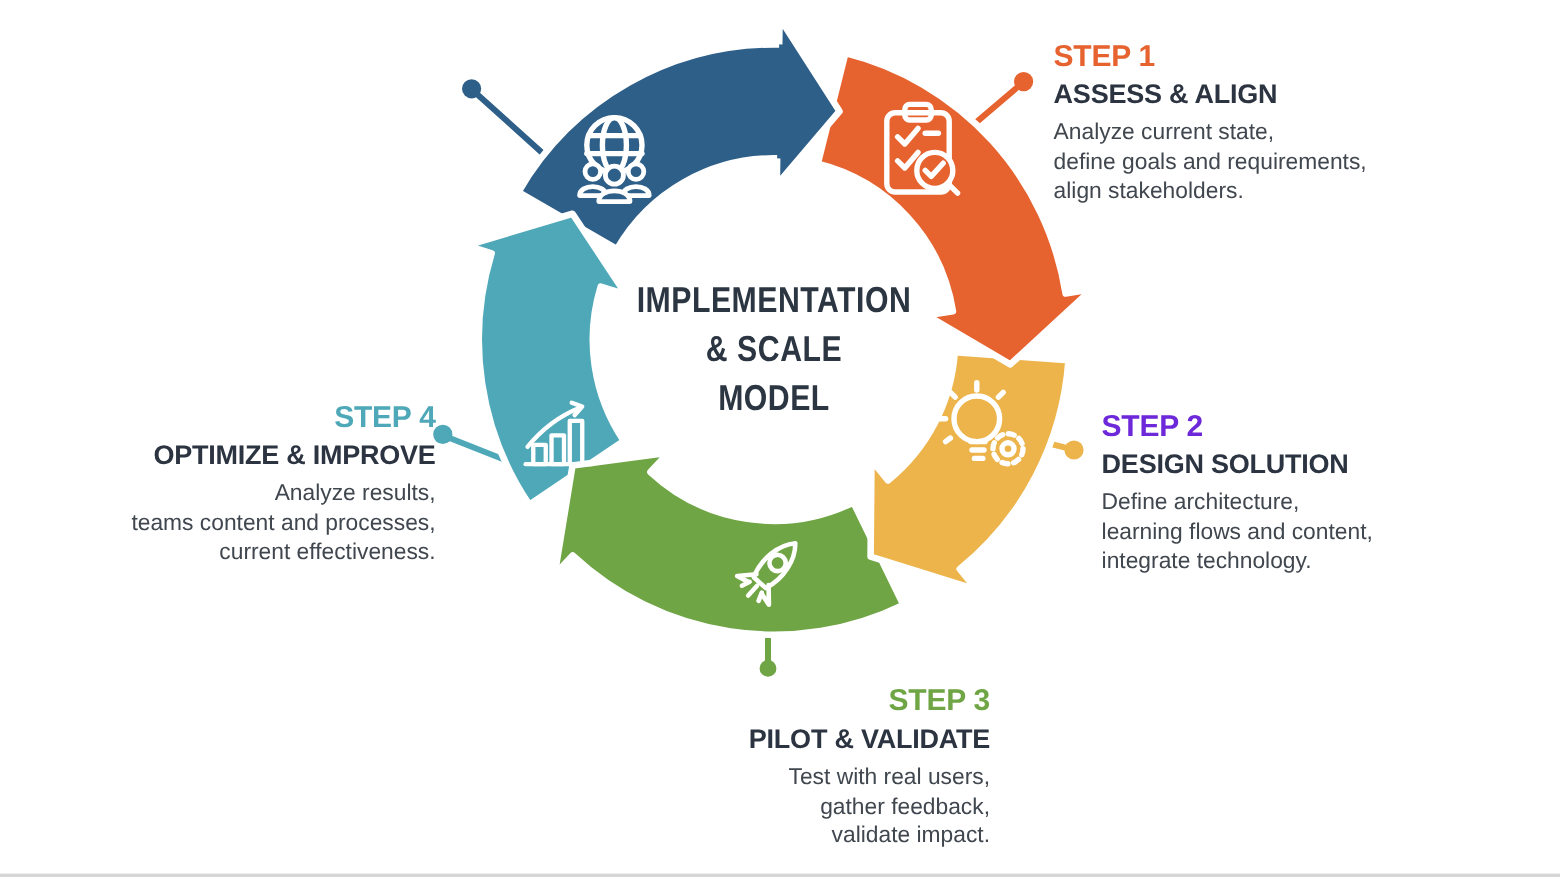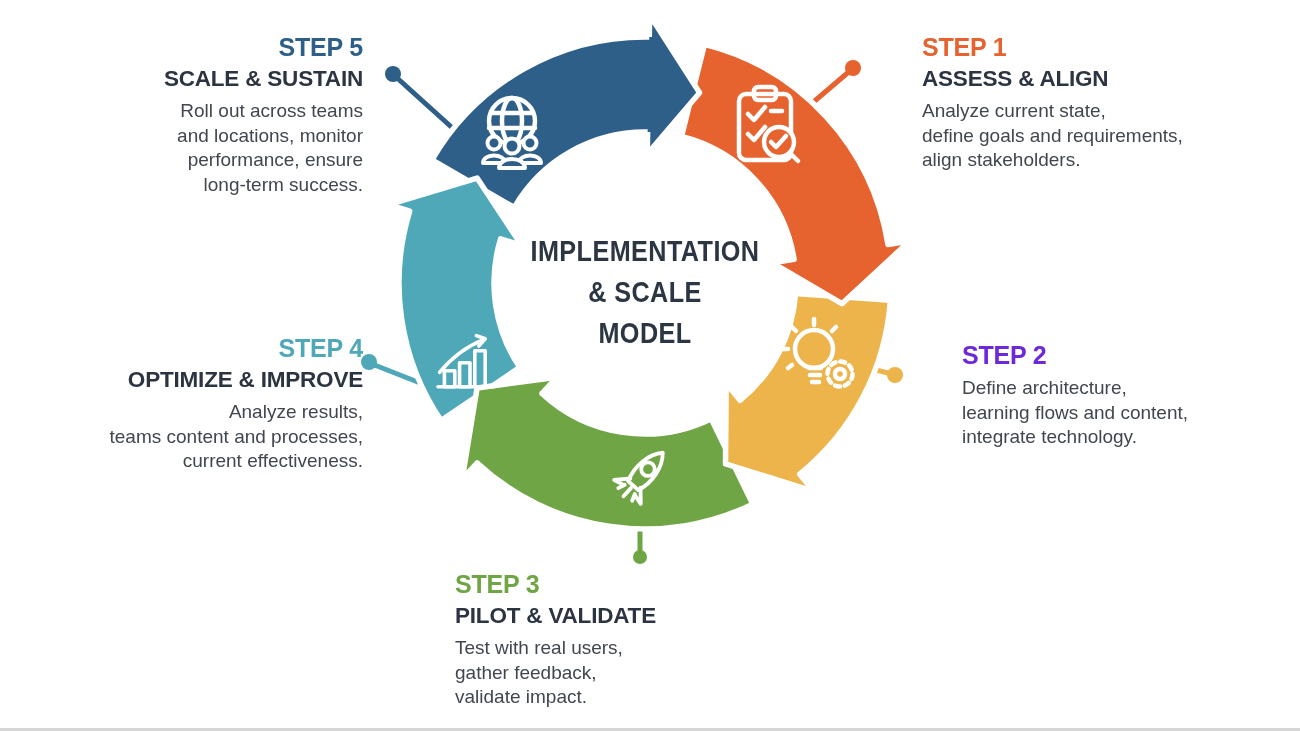--- a/index.html
+++ b/index.html
@@ -3,22 +3,22 @@
 <meta charset="utf-8">
 <style>
   html,body{margin:0;padding:0;background:#ffffff;}
   .stage{
     position:relative;width:1300px;height:731px;background:#ffffff;overflow:hidden;
     font-family:"Liberation Sans","DejaVu Sans",sans-serif;
   }
   #diagram-svg{position:absolute;left:0;top:0;}
   .step{position:absolute;}
   .align-right{text-align:right;}
-  .align-left{text-align:left;margin-left:44px;}
-  .align-center{text-align:left;}
+  .align-left{text-align:left;}
+  .align-center{text-align:right;}
   .step-label{font-size:25px;font-weight:700;line-height:28px;letter-spacing:-0.2px;}
   .step-heading{font-size:22.5px;font-weight:700;line-height:27px;margin-top:4px;
     color:#2B3440;letter-spacing:-0.2px;}
   .step-desc{font-size:19px;line-height:24.5px;margin-top:7px;color:#41474F;}
   #step1{left:878px;top:33px;width:340px;}
   #step2{left:918px;top:341px;width:340px;}
   #step3{left:455px;top:570px;width:370px;}
   #step4{left:23px;top:334px;width:340px;}
   #step5{left:23px;top:33px;width:340px;}
   .center-title{
@@ -121,30 +121,20 @@
       </g>
       <g>
         <use transform="translate(715.0,78.0) scale(1)" href="#def-clipboard-check-icon" xlink:href="#def-clipboard-check-icon" style="--icon-bg: #E6622E;"></use>
         <use transform="translate(771.0,308.0) scale(1)" href="#def-bulb-gear-icon" xlink:href="#def-bulb-gear-icon" style="--icon-bg: #ECB44A;"></use>
         <use transform="translate(597.5,435.5) scale(0.85)" href="#def-rocket-icon" xlink:href="#def-rocket-icon" style="--icon-bg: #6FA544;"></use>
         <use transform="translate(426.0,322.0) scale(0.8)" href="#def-growth-chart-icon" xlink:href="#def-growth-chart-icon" style="--icon-bg: #4EA8B8;"></use>
         <use transform="translate(462.0,86.0) scale(1)" href="#def-global-team-icon" xlink:href="#def-global-team-icon" style="--icon-bg: #2E5F88;"></use>
       </g>
     </svg>
 
-  <div class="step align-right" id="step5">
-    <div class="step-label" style="color: rgb(46, 95, 136);">STEP 5</div>
-    <div class="step-heading">SCALE &amp; SUSTAIN</div>
-    <div class="step-desc">
-      <div>Roll out across teams</div>
-      <div>and locations, monitor</div>
-      <div>performance, ensure</div>
-      <div>long-term success.</div>
-    </div>
-  </div>
 
   <div class="step align-left" id="step1">
     <div class="step-label" style="color: rgb(230, 98, 46);">STEP 1</div>
     <div class="step-heading">ASSESS &amp; ALIGN</div>
     <div class="step-desc">
       <div>Analyze current state,</div>
       <div>define goals and requirements,</div>
       <div>align stakeholders.</div>
     </div>
   </div>
@@ -154,20 +144,21 @@
     <div class="step-heading">OPTIMIZE &amp; IMPROVE</div>
     <div class="step-desc">
       <div>Analyze results,</div>
       <div>teams content and processes,</div>
       <div>current effectiveness.</div>
     </div>
   </div>
 
   <div class="step align-left" id="step2">
     <div class="step-label" style="color: #6d28d9;">STEP 2</div>
+    <div class="step-heading">DESIGN SOLUTION</div>
     <div class="step-desc">
       <div>Define architecture,</div>
       <div>learning flows and content,</div>
       <div>integrate technology.</div>
     </div>
   </div>
 
   <div class="step align-center" id="step3">
     <div class="step-label" style="color: rgb(111, 165, 68);">STEP 3</div>
     <div class="step-heading">PILOT &amp; VALIDATE</div>

